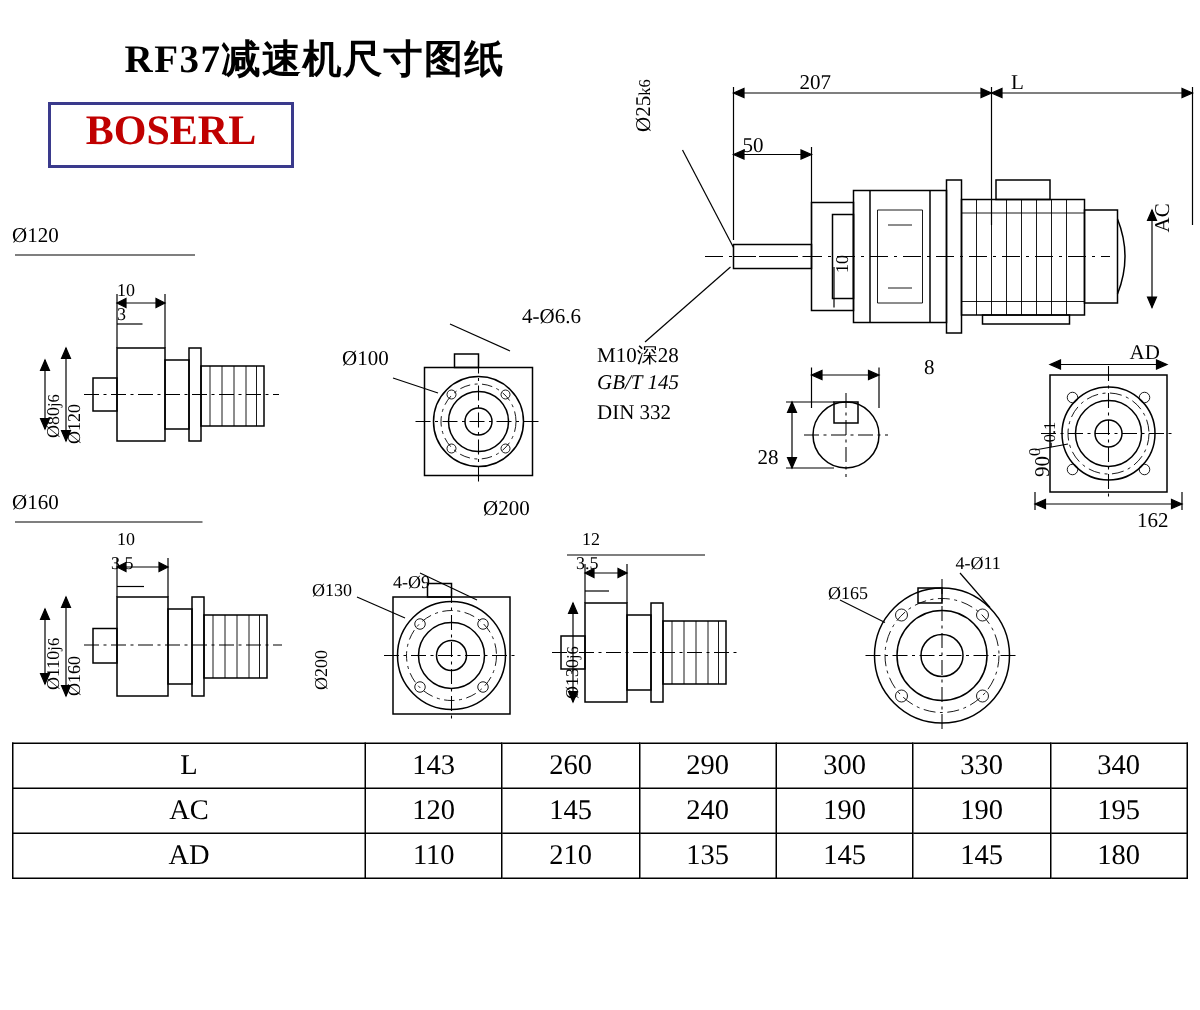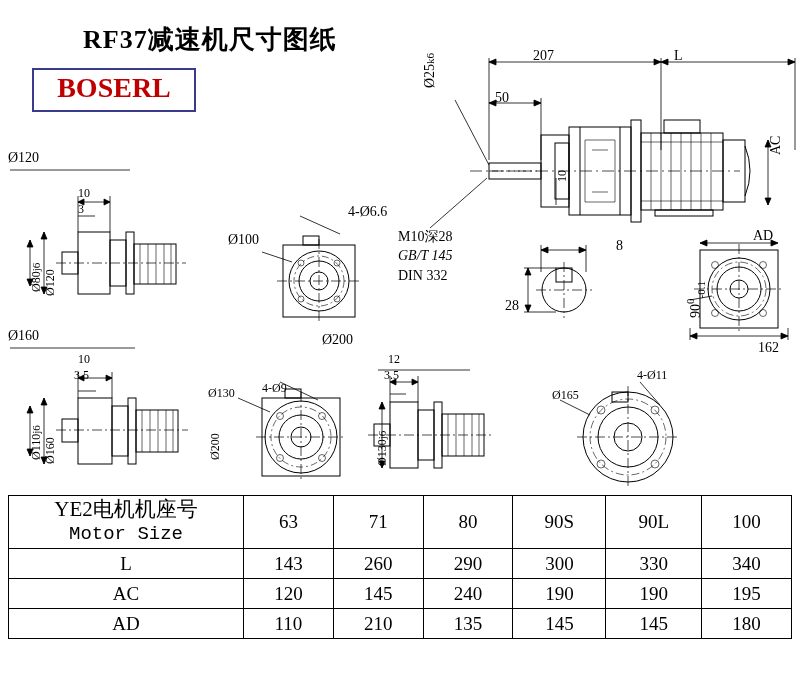--- a/index.html
+++ b/index.html
@@ -392,32 +392,20 @@
   <div class="vert" style="position:absolute;left:0;top:0;white-space:nowrap;">
     <span class="lbl sm">Ø130</span><span class="lbl xs">j6</span>
   </div>
 </div>
 
 <div class="abs lbl sm" style="left:637px;top:368px;">4-Ø11</div>
 <div class="abs lbl sm" style="left:552px;top:388px;">Ø165</div>
 
 <table class="dims">
   <tbody>
-    <tr>
-      <td class="first hdr1">
-        <div>YE2电机机座号</div>
-        <div class="mono">Motor Size</div>
-      </td>
-      <td>63</td>
-      <td>71</td>
-      <td>80</td>
-      <td>90S</td>
-      <td>90L</td>
-      <td>100</td>
-    </tr>
     <tr>
       <td class="first">L</td>
       <td>143</td>
       <td>260</td>
       <td>290</td>
       <td>300</td>
       <td>330</td>
       <td>340</td>
     </tr>
     <tr>

